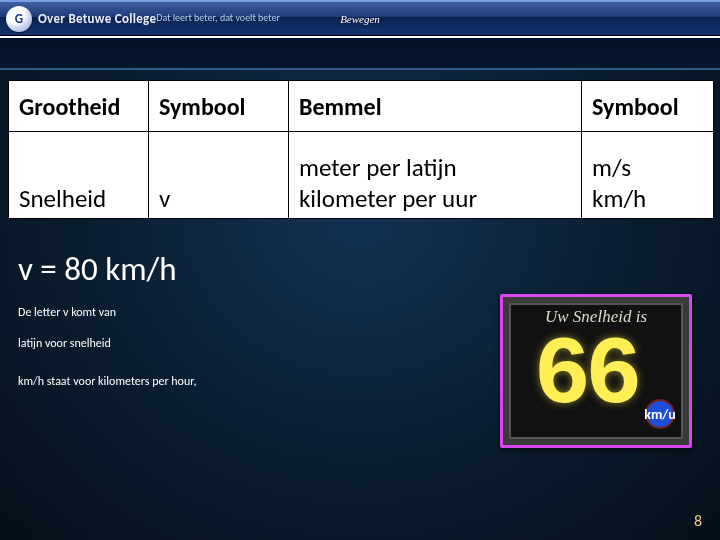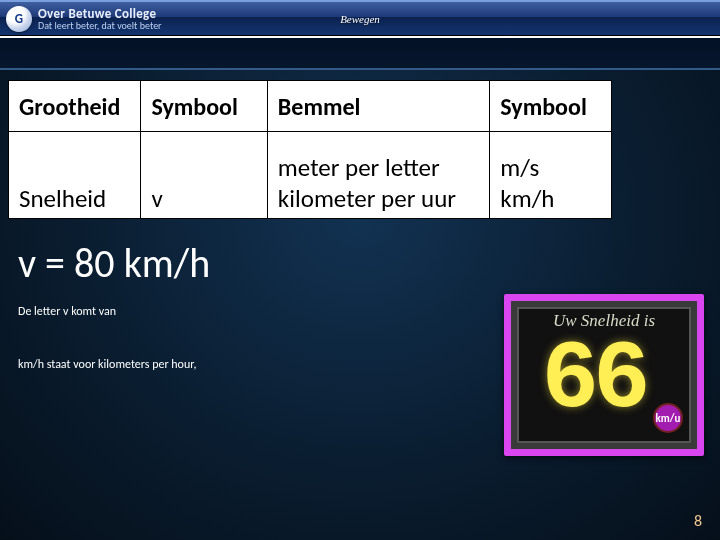--- a/index.html
+++ b/index.html
@@ -16,69 +16,69 @@
     display:flex;align-items:center;padding-left:6px;box-sizing:border-box;
     position:relative;
   }
   .logo{
     width:26px;height:26px;border-radius:50%;
     background:radial-gradient(circle at 35% 30%,#fff 0 35%,#c8d4ec 60%,#8aa4d0 100%);
     display:flex;align-items:center;justify-content:center;
     font-weight:700;color:#163b8a;font-size:13px;margin-right:6px;
     box-shadow:0 1px 2px rgba(0,0,0,.5);
   }
-  .school{display:flex;flex-direction:column;line-height:1}
+  .school{display:flex;flex-direction:row;line-height:1}
   .school .name{font-size:13px;font-weight:700;color:#e8eefc;letter-spacing:.3px}
   .school .tag{font-size:10px;color:#bcd0f0;margin-top:1px}
   .page-title{
     position:absolute;left:50%;top:50%;transform:translate(-50%,-50%);
     color:#ffffff;font-style:italic;font-size:11px;font-family:"Times New Roman",serif;
     text-shadow:0 1px 2px rgba(0,0,0,.6);
   }
   .hr{height:2px;background:#ffffff}
   .hr2{height:30px;background:linear-gradient(#031126,#06162c);border-bottom:2px solid #345a8a}
 
   .tbl{
-    width:604px;margin:10px 8px 0 8px;
+    width:706px;margin:10px 8px 0 8px;
     border-collapse:collapse;background:#ffffff;color:#000;
   }
   .tbl td{border:1px solid #000;padding:4px 10px;vertical-align:bottom}
   .tbl .hd td{font-size:24px;font-weight:700;height:42px;vertical-align:middle}
   .tbl .row td{font-size:25px;height:78px}
   .c1{width:118px}
   .c2{width:118px}
   .c3{width:270px}
   .c4{width:110px}
 
   .body{padding:14px 18px 0 18px}
   .sentence{font-size:17px;color:#fff}
-  .eq{font-size:40px;font-weight:400;margin:6px 0 16px 0}
+  .eq{font-size:33px;font-weight:400;margin:16px 0 16px 0}
   .small{font-size:12px;line-height:1.3;margin-bottom:22px}
 
   .sign{
-    position:absolute;right:16px;top:294px;width:186px;height:148px;
-    background:#3a3a3a;border:7px solid #d946ef;box-shadow:0 2px 6px rgba(0,0,0,.6);
+    position:absolute;right:28px;top:294px;width:186px;height:148px;
+    background:#3a3a3a;border:3px solid #d946ef;box-shadow:0 2px 6px rgba(0,0,0,.6);
     border-radius:2px;overflow:hidden;
   }
   .sign .bezel{
     position:absolute;inset:6px;background:#111;border:2px solid #555;
   }
   .sign .lbl{
     position:absolute;top:2px;left:0;right:0;text-align:center;
     font-family:"Times New Roman",serif;font-style:italic;font-size:17px;color:#d8dcc8;
   }
   .sign .digits{
     position:absolute;top:24px;left:0;right:22px;bottom:6px;
     font-family:Liberation Mono, monospace;font-weight:700;font-size:96px;line-height:1;
     color:#ffef55;text-align:center;letter-spacing:-6px;
     text-shadow:0 0 8px rgba(255,235,60,.5);
   }
   .sign .unit{
     position:absolute;right:6px;bottom:8px;width:26px;height:26px;border-radius:50%;
-    background:#a21caf;border:2px solid #732222;color:#fff;font-size:11px;
+    background:#1d4ed8;border:2px solid #732222;color:#fff;font-size:14px;
     display:flex;align-items:center;justify-content:center;font-weight:700;
   }
   .slide-num{
     position:absolute;right:18px;bottom:10px;font-size:16px;color:#f0c890;
   }
 </style>
 </head>
 <body>
 
 <div class="header">
@@ -99,36 +99,37 @@
       <tr class="hd">
     <td class="c1">Grootheid</td>
     <td class="c2">Symbool</td>
     <td class="c3">Bemmel</td>
     <td class="c4">Symbool</td>
   </tr>
   <tr class="row">
     <td class="c1">Snelheid</td>
     <td class="c2">v</td>
     <td class="c3">
-      <span>meter per letter</span><br>
+      <span>meter per latijn</span><br>
       <span>kilometer per uur</span>
     </td>
     <td class="c4">
       <span>m/s</span><br>
       <span>km/h</span>
     </td>
   </tr>
 </tbody>
   </table>
 
 <div class="body">
   <div class="eq">v = 80 km/h</div>
   <div class="small">
     <span>De letter v komt van</span><br>
     <br>
+    <span>latijn voor snelheid</span>
   </div>
   <div class="small">
     <span>km/h staat voor kilometers per hour,</span><br>
   </div>
 </div>
 
 <div class="sign">
   <div class="bezel">
     <div class="lbl">Uw Snelheid is</div>
     <div class="digits">66</div>

